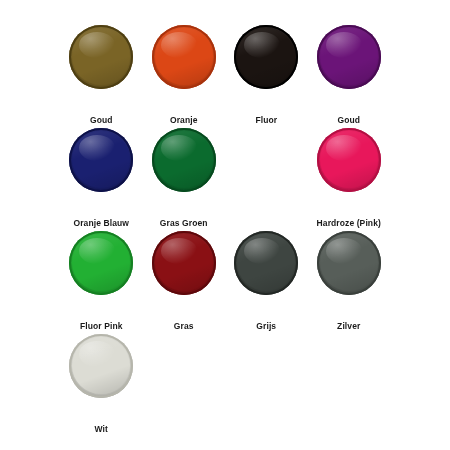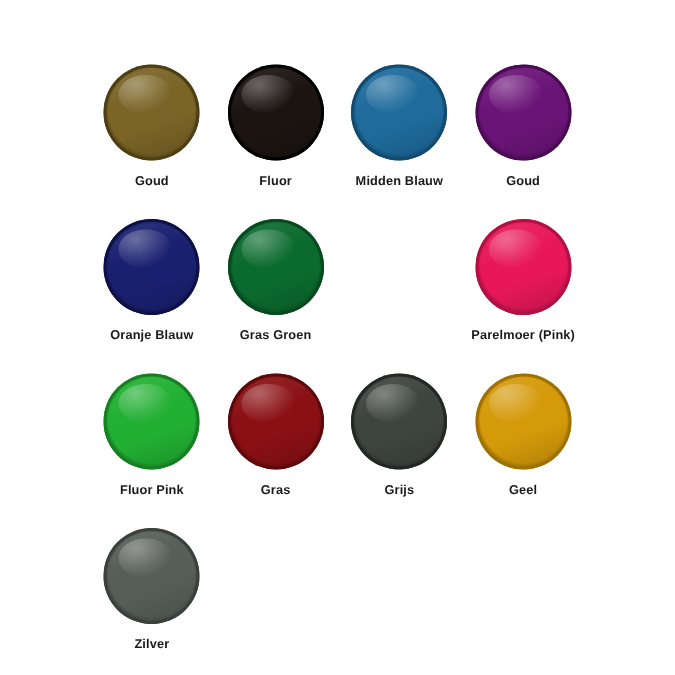--- a/index.html
+++ b/index.html
@@ -23,21 +23,21 @@
     display: grid;
     grid-template-columns: repeat(4, 1fr);
     grid-template-rows: repeat(4, 103px);
     column-gap: 0px;
     row-gap: 0px;
   }
   .cell {
     display: flex;
     flex-direction: column;
     align-items: center;
-    justify-content: flex-end;
+    justify-content: space-between;
   }
   .cell.empty { visibility: hidden; }
 
   .disc-wrap {
     width: 64px;
     height: 64px;
     position: relative;
     margin-top: 3px;
   }
   .disc {
@@ -122,41 +122,41 @@
             <div class="speckle"></div>
             <div class="gloss"></div>
             <div class="rimlight"></div>
           </div>
         </div>
       </div>
       <div class="label">Goud</div>
     </div>
     <div class="cell">
       <div class="disc-wrap">
+        <div class="disc" style="background: rgb(220, 71, 21); box-shadow: rgb(168, 50, 12) 0px 0px 0px 2px inset, rgba(0, 0, 0, 0.33) 0px -3px 7px inset, rgba(255, 255, 255, 0.1) 0px 3px 5px inset;">
+          <div class="disc-face" style="background: rgb(220, 71, 21);">
+            <div class="speckle"></div>
+            <div class="gloss"></div>
+            <div class="rimlight"></div>
+          </div>
+        </div>
+      </div>
+      <div class="label">Oranje</div>
+    </div>
+    <div class="cell">
+      <div class="disc-wrap">
         <div class="disc" style="background: rgb(27, 20, 17); box-shadow: rgb(0, 0, 0) 0px 0px 0px 2px inset, rgba(0, 0, 0, 0.33) 0px -3px 7px inset, rgba(255, 255, 255, 0.1) 0px 3px 5px inset;">
           <div class="disc-face" style="background: rgb(27, 20, 17);">
             <div class="speckle"></div>
             <div class="gloss"></div>
             <div class="rimlight"></div>
           </div>
         </div>
       </div>
       <div class="label">Fluor</div>
-    </div>
-    <div class="cell">
-      <div class="disc-wrap">
-        <div class="disc" style="background: rgb(30, 107, 156); box-shadow: rgb(19, 75, 112) 0px 0px 0px 2px inset, rgba(0, 0, 0, 0.33) 0px -3px 7px inset, rgba(255, 255, 255, 0.1) 0px 3px 5px inset;">
-          <div class="disc-face" style="background: rgb(30, 107, 156);">
-            <div class="speckle"></div>
-            <div class="gloss"></div>
-            <div class="rimlight"></div>
-          </div>
-        </div>
-      </div>
-      <div class="label">Midden Blauw</div>
     </div>
     <div class="cell">
       <div class="disc-wrap">
         <div class="disc" style="background: rgb(107, 20, 120); box-shadow: rgb(74, 11, 84) 0px 0px 0px 2px inset, rgba(0, 0, 0, 0.33) 0px -3px 7px inset, rgba(255, 255, 255, 0.1) 0px 3px 5px inset;">
           <div class="disc-face" style="background: rgb(107, 20, 120);">
             <div class="speckle"></div>
             <div class="gloss"></div>
             <div class="rimlight"></div>
           </div>
         </div>
@@ -194,21 +194,21 @@
     <div class="cell">
       <div class="disc-wrap">
         <div class="disc" style="background: rgb(232, 23, 91); box-shadow: rgb(179, 15, 67) 0px 0px 0px 2px inset, rgba(0, 0, 0, 0.33) 0px -3px 7px inset, rgba(255, 255, 255, 0.1) 0px 3px 5px inset;">
           <div class="disc-face" style="background: rgb(232, 23, 91);">
             <div class="speckle"></div>
             <div class="gloss"></div>
             <div class="rimlight"></div>
           </div>
         </div>
       </div>
-      <div class="label">Parelmoer (Pink)</div>
+      <div class="label">Hardroze (Pink)</div>
     </div>
     <div class="cell">
       <div class="disc-wrap">
         <div class="disc" style="background: rgb(34, 176, 51); box-shadow: rgb(21, 128, 34) 0px 0px 0px 2px inset, rgba(0, 0, 0, 0.33) 0px -3px 7px inset, rgba(255, 255, 255, 0.1) 0px 3px 5px inset;">
           <div class="disc-face" style="background: rgb(34, 176, 51);">
             <div class="speckle"></div>
             <div class="gloss"></div>
             <div class="rimlight"></div>
           </div>
         </div>
@@ -234,35 +234,35 @@
             <div class="speckle"></div>
             <div class="gloss"></div>
             <div class="rimlight"></div>
           </div>
         </div>
       </div>
       <div class="label">Grijs</div>
     </div>
     <div class="cell">
       <div class="disc-wrap">
-        <div class="disc" style="background: rgb(212, 154, 9); box-shadow: rgb(160, 112, 0) 0px 0px 0px 2px inset, rgba(0, 0, 0, 0.33) 0px -3px 7px inset, rgba(255, 255, 255, 0.1) 0px 3px 5px inset;">
-          <div class="disc-face" style="background: rgb(212, 154, 9);">
-            <div class="speckle"></div>
-            <div class="gloss"></div>
-            <div class="rimlight"></div>
-          </div>
-        </div>
-      </div>
-      <div class="label">Geel</div>
-    </div>
-    <div class="cell">
-      <div class="disc-wrap">
         <div class="disc" style="background: rgb(87, 94, 89); box-shadow: rgb(58, 64, 60) 0px 0px 0px 2px inset, rgba(0, 0, 0, 0.33) 0px -3px 7px inset, rgba(255, 255, 255, 0.1) 0px 3px 5px inset;">
           <div class="disc-face" style="background: rgb(87, 94, 89);">
             <div class="speckle"></div>
             <div class="gloss"></div>
             <div class="rimlight"></div>
           </div>
         </div>
       </div>
       <div class="label">Zilver</div>
     </div>
+    <div class="cell">
+      <div class="disc-wrap">
+        <div class="disc" style="background: rgb(220, 220, 212); box-shadow: rgb(182, 182, 172) 0px 0px 0px 2px inset, rgba(0, 0, 0, 0.33) 0px -3px 7px inset, rgba(255, 255, 255, 0.1) 0px 3px 5px inset;">
+          <div class="disc-face" style="background: rgb(220, 220, 212);">
+            <div class="speckle"></div>
+            <div class="gloss"></div>
+            <div class="rimlight"></div>
+          </div>
+        </div>
+      </div>
+      <div class="label">Wit</div>
+    </div>
   </div>
 
 </body></html>

